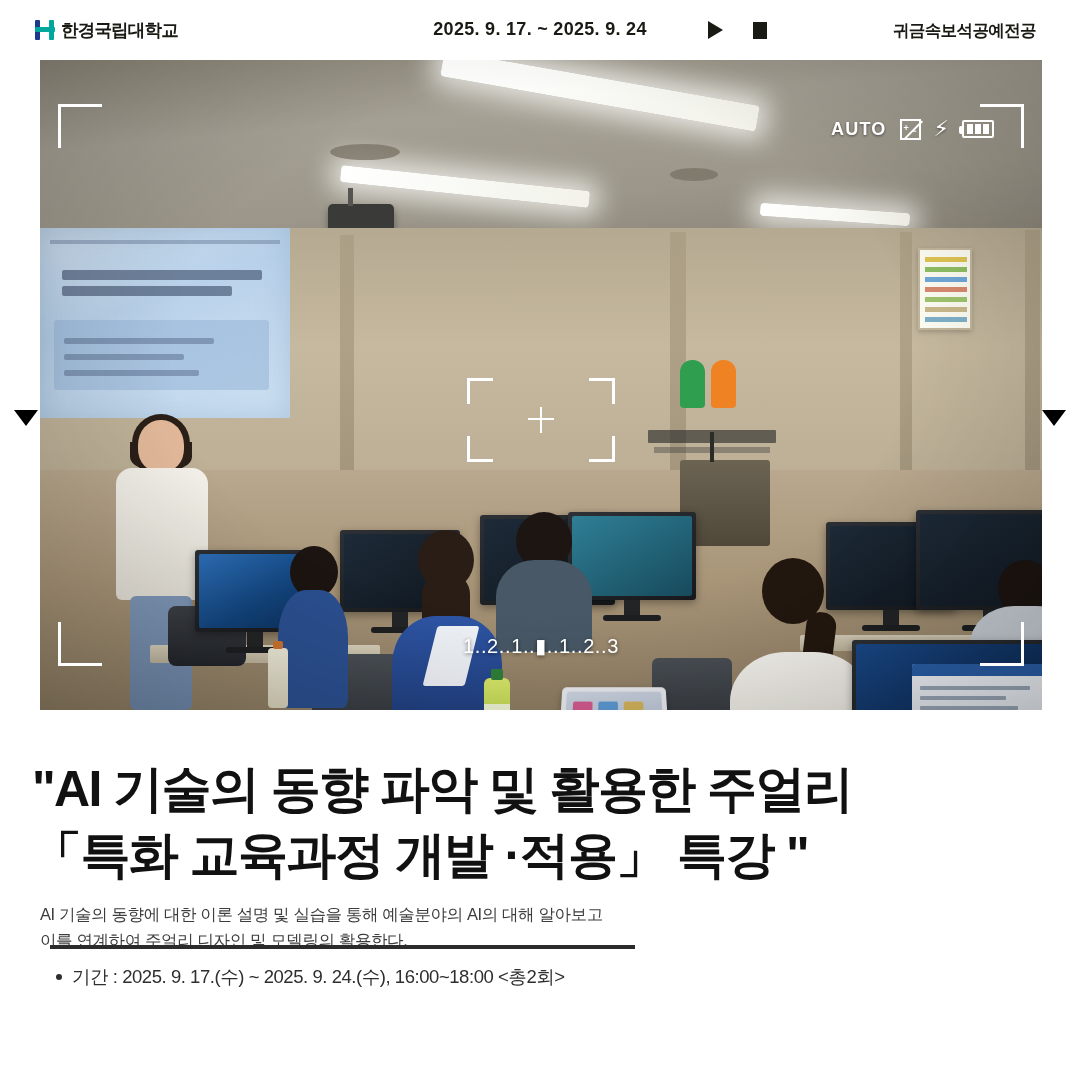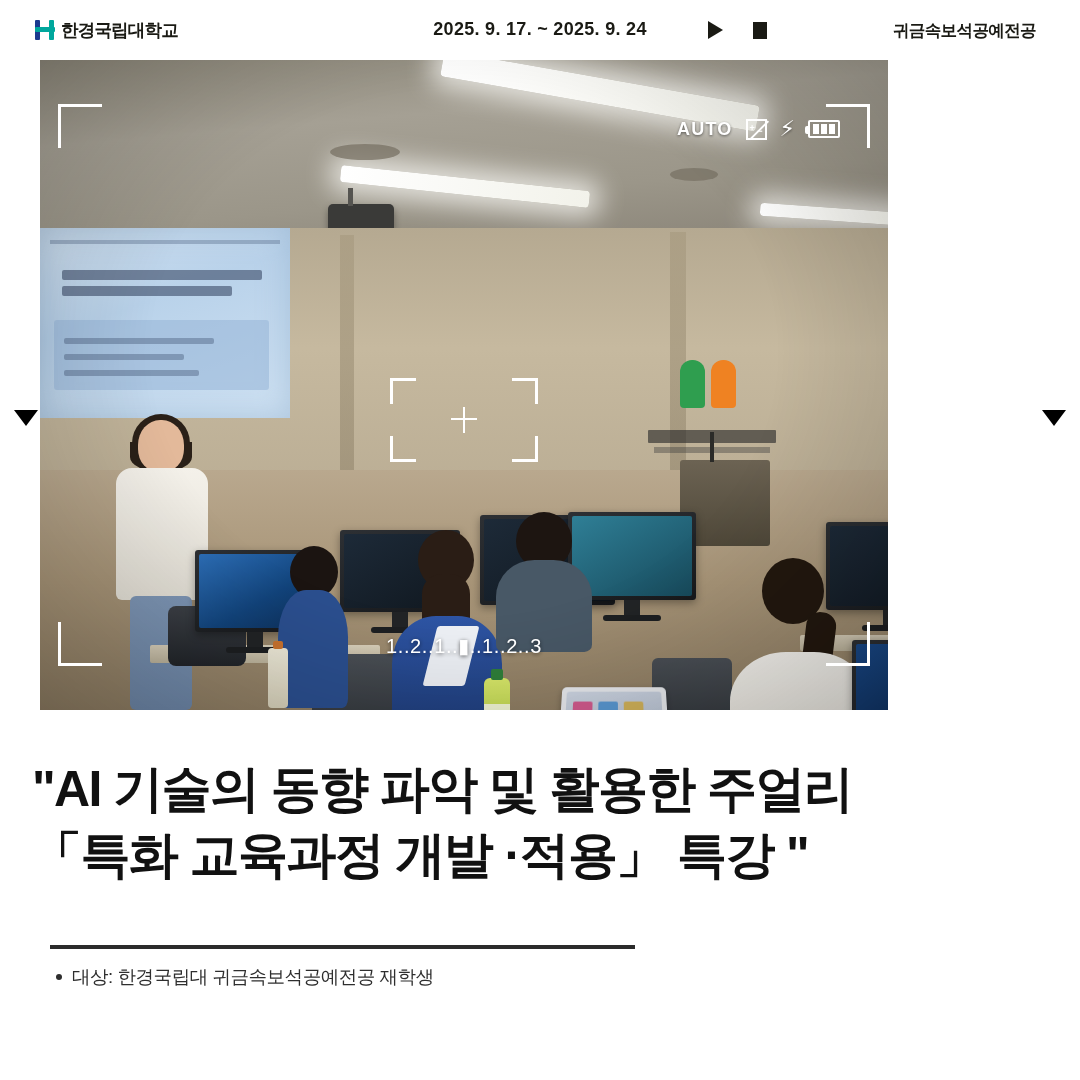--- a/index.html
+++ b/index.html
@@ -111,21 +111,21 @@
     top: 410px;
   }
   .side-caret.left  { left: 14px; }
   .side-caret.right { right: 14px; }
 
   
   .photo-wrap {
     position: absolute;
     left: 40px;
     top: 60px;
-    width: 848px;
+    width: 1002px;
     height: 650px;
     overflow: hidden;
     background: #8d8573;
   }
 
   
   .scene { position: absolute; inset: 0; }
 
   .ceiling {
     position: absolute; left: 0; top: 0; width: 100%; height: 175px;
@@ -832,20 +832,22 @@
         </span>
       </div>
 
       <div class="vf-meter">1..2..1..▮..1..2..3</div>
     </div>
   </div>
 
   <h1 class="title">"AI 기술의 동향 파악 및 활용한 주얼리
 「특화 교육과정 개발 ·적용」 특강 "</h1>
 
+  <p class="desc">AI 기술의 동향에 대한 이론 설명 및 실습을 통해 예술분야의 AI의 대해 알아보고
+이를 연계하여 주얼리 디자인 및 모델링의 활용한다.</p>
 
   <div class="divider"></div>
 
   <ul class="bullets">
-    <li>대상: 한경국립대 귀금속보석공예전공 재학생</li>
+    <li>기간 : 2025. 9. 17.(수) ~ 2025. 9. 24.(수), 16:00~18:00 &lt;총2회&gt;</li>
   </ul>
 
 </div>
 
 </body></html>

